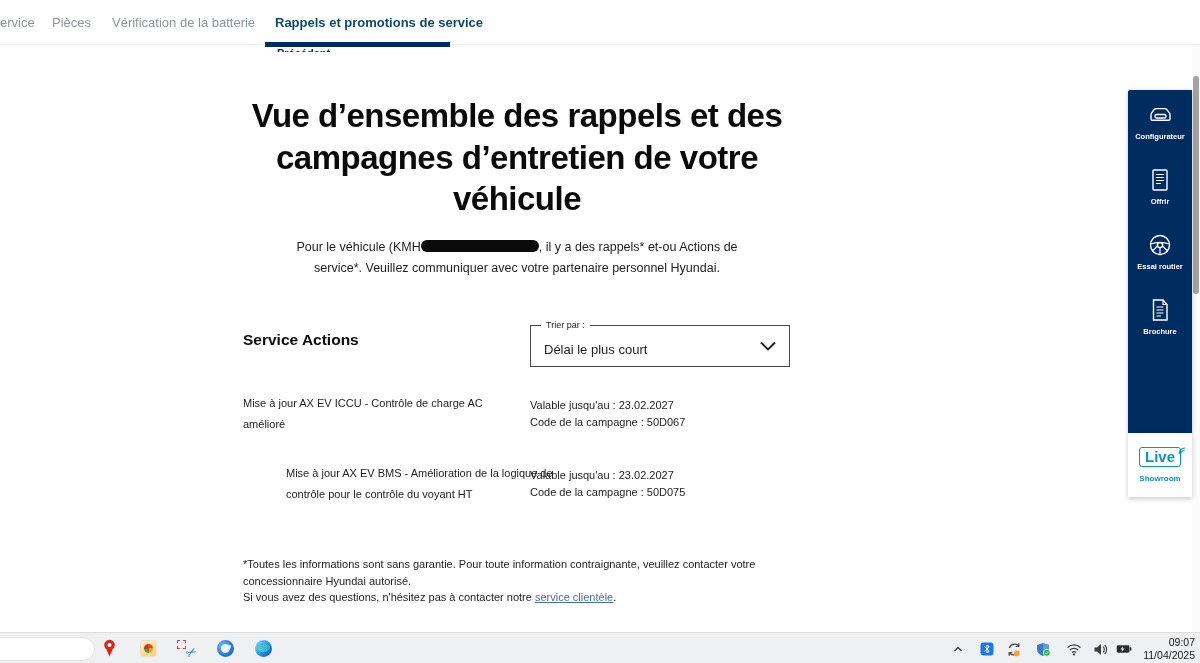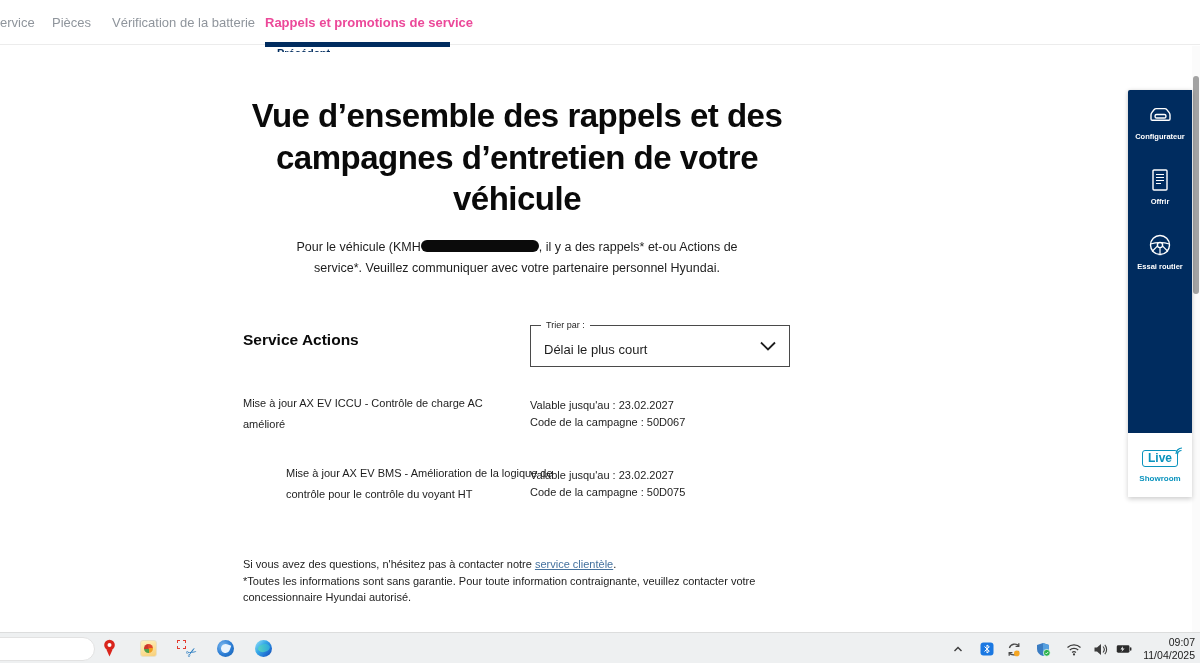--- a/index.html
+++ b/index.html
@@ -3,21 +3,21 @@
 <meta charset="utf-8">
 <style>
   * { margin:0; padding:0; box-sizing:border-box; }
   html,body { width:1200px; height:663px; overflow:hidden; }
   body { font-family:"Liberation Sans", sans-serif; background:#fff; }
   .screen { position:relative; width:1200px; height:663px; background:#fff; overflow:hidden; }
 
   
   .topnav { position:absolute; top:0; left:0; width:1200px; height:45px; background:#fff; border-bottom:1px solid #ececec; }
   .tab { position:absolute; top:15px; font-size:13px; color:#8f959c; white-space:nowrap; cursor:pointer; }
-  .tab.active { color:#ec4899; font-weight:bold; }
+  .tab.active { color:#0c4a6e; font-weight:bold;margin-left:10px; }
   .tab-underline { position:absolute; top:42px; left:265px; width:185px; height:5px; background:#002c5f; z-index:3; }
   .clipped-frag { position:absolute; top:47px; left:277px; width:95px; height:5px; overflow:hidden; color:#002c5f; font-size:11px; font-weight:bold; z-index:2; }
 
   
   .page-title { position:absolute; top:95px; left:237px; width:560px; text-align:center; font-size:33px; line-height:1.26; font-weight:bold; color:#0a0a0a; letter-spacing:-0.5px; }
   .intro { position:absolute; top:237px; left:277px; width:480px; text-align:center; font-size:12.5px; line-height:1.7; color:#1d1d1d; }
   .redaction { display:inline-block; width:118px; height:12px; background:#0b0b0b; border-radius:6px; vertical-align:-1px; }
 
   .section-title { position:absolute; top:331px; left:243px; font-size:15.5px; font-weight:bold; color:#0a0a0a; }
 
@@ -34,21 +34,21 @@
   .footnote { position:absolute; top:556px; left:243px; width:560px; font-size:11px; line-height:1.5; color:#1d1d1d; }
   .footnote a { color:#44719e; text-decoration:underline; cursor:pointer; }
 
   
   .side-rail { position:absolute; top:90px; left:1128px; width:64px; height:343px; background:#002c5f; border-radius:2px 0 0 0; display:flex; flex-direction:column; align-items:center; padding-top:10px; box-shadow:0 1px 4px rgba(0,0,0,.25); z-index:5; }
   .rail-item { width:64px; height:65px; display:flex; flex-direction:column; align-items:center; justify-content:flex-start; cursor:pointer; }
   .rail-item .ric { height:30px; display:flex; align-items:center; justify-content:center; }
   .rail-item .rlabel { margin-top:3px; font-size:7.5px; font-weight:bold; color:#fff; text-align:center; line-height:1.1; }
   .live-card { position:absolute; top:433px; left:1128px; width:64px; height:64px; background:#fff; box-shadow:0 2px 5px rgba(0,0,0,.2); display:flex; flex-direction:column; align-items:center; justify-content:center; cursor:pointer; z-index:5; }
   .live-badge-wrap { position:relative; }
-  .live-badge { border:1.5px solid #0a93bd; border-radius:3px; padding:0px 5px 1px 5px; font-size:12px; font-weight:bold; color:#0a93bd; }
+  .live-badge { border:1.5px solid #0a93bd; border-radius:3px; padding:0px 5px 1px 5px; font-size:15px; font-weight:bold; color:#0a93bd; }
   .live-waves { position:absolute; top:-5px; right:-8px; }
   .live-label { margin-top:8px; font-size:8px; font-weight:bold; color:#0a93bd; }
 
   
   .scroll-track { position:absolute; top:46px; right:0; width:8px; height:586px; background:#fbfbfb; z-index:4; }
   .scroll-thumb { position:absolute; top:30px; left:1px; width:6px; height:218px; background:#a3a3a3; border-radius:3px; cursor:grab; }
 
   
   .taskbar { position:absolute; bottom:0; left:0; width:1200px; height:31px; background:#eef0f1; border-top:1px solid #dcdddd; z-index:10; }
   .tb-search { position:absolute; left:-40px; top:4px; width:135px; height:24px; background:#fff; border:1px solid #e2e2e2; border-radius:12px; cursor:text; }
@@ -102,22 +102,22 @@
     <div>Code de la campagne : 50D067</div>
   </div>
 
   <div class="item-title item2-title">Mise à jour AX EV BMS - Amélioration de la logique de contrôle pour le contrôle du voyant HT</div>
   <div class="item-meta item2-meta">
     <div>Valable jusqu'au : 23.02.2027</div>
     <div>Code de la campagne : 50D075</div>
   </div>
 
   <div class="footnote">
+    <div>*Toutes les informations sont sans garantie. Pour toute information contraignante, veuillez contacter votre concessionnaire Hyundai autorisé.</div>
     <div><span>Si vous avez des questions, n'hésitez pas à contacter notre </span><a>service clientèle</a><span>.</span></div>
-    <div>*Toutes les informations sont sans garantie. Pour toute information contraignante, veuillez contacter votre concessionnaire Hyundai autorisé.</div>
   </div>
 
   <div class="side-rail">
 
     <div class="rail-item">
       <span class="ric">
         <svg width="27" height="24" viewBox="0 0 27 22" fill="none" stroke="#fff" stroke-width="1.4">
           <path d="M4 15 v-4 c0-1 .4-1.8 1-2.6 l2-2.6 c.6-.8 1.3-1.2 2.3-1.2 h8.4 c1 0 1.7.4 2.3 1.2 l2 2.6 c.6.8 1 1.6 1 2.6 v4 c0 .8-.5 1.3-1.3 1.3 h-16.4 c-.8 0-1.3-.5-1.3-1.3 z"></path>
           <path d="M9.5 10.5 h8 c.8 0 1.4.5 1.4 1.3 v1 c0 .8-.6 1.2-1.4 1.2 h-8 c-.8 0-1.4-.4-1.4-1.2 v-1 c0-.8.6-1.3 1.4-1.3 z"></path>
         </svg>
@@ -139,20 +139,30 @@
       <span class="ric">
         <svg width="26" height="26" viewBox="0 0 26 26" fill="none" stroke="#fff" stroke-width="1.4">
           <circle cx="13" cy="13" r="9.5"></circle>
           <circle cx="13" cy="13" r="2.6"></circle>
           <path d="M3.6 12 c3-.9 6-1.3 9.4-1.3 c3.4 0 6.4.4 9.4 1.3 M13 15.6 V22.4 M10.6 13.8 L5 19.5 M15.4 13.8 L21 19.5" stroke-width="1.2"></path>
         </svg>
       </span>
       <span class="rlabel">Essai routier</span>
     </div>
 
+    <div class="rail-item">
+      <span class="ric">
+        <svg width="24" height="26" viewBox="0 0 24 26" fill="none" stroke="#fff" stroke-width="1.4">
+          <path d="M5.5 3 h9.5 l4 4.5 v15.5 h-13.5 z"></path>
+          <path d="M15 3 v4.5 h4" stroke-width="1.2"></path>
+          <path d="M8.5 10 h7 M8.5 13 h7 M8.5 16 h7 M8.5 19 h4.5" stroke-width="1.2"></path>
+        </svg>
+      </span>
+      <span class="rlabel">Brochure</span>
+    </div>
 
 
   </div>
 
   <div class="live-card">
     <span class="live-badge-wrap">
       <span class="live-badge">Live</span>
       <span class="live-waves">
         <svg width="12" height="12" viewBox="0 0 12 12" fill="none" stroke="#0a93bd" stroke-width="1.2">
           <path d="M2 9 a6 6 0 0 1 6-6 M3.5 9.5 a4 4 0 0 1 4-4"></path>

